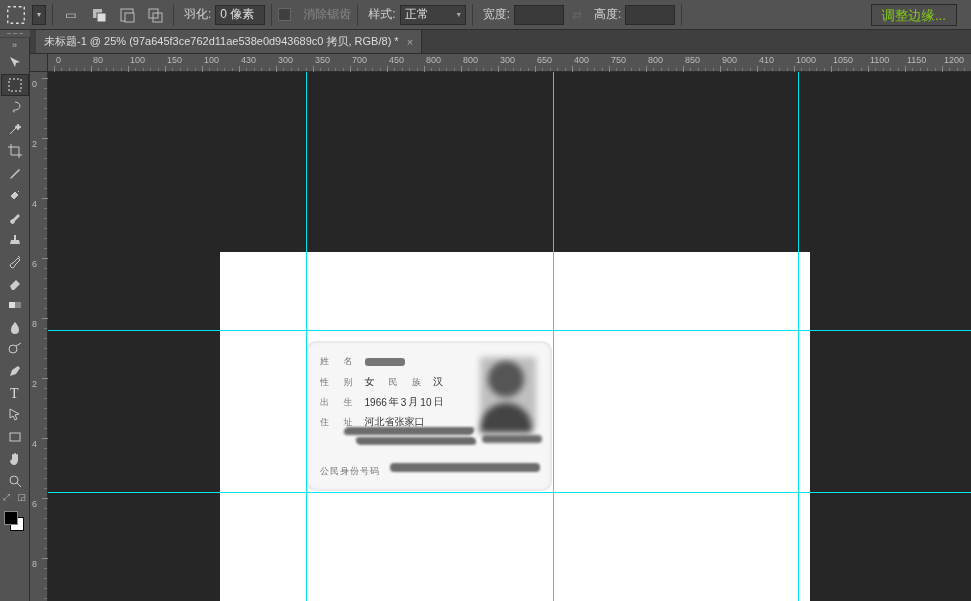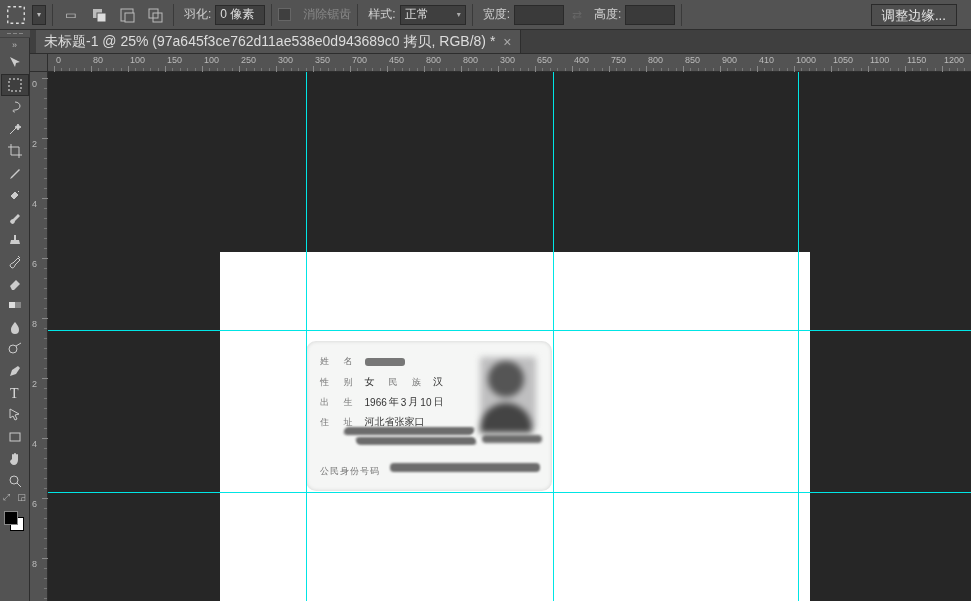--- a/index.html
+++ b/index.html
@@ -41,41 +41,41 @@
   .opt-select {
     background: #3f3f3f; border: 1px solid #2a2a2a;
     color: #ddd; height: 20px; width: 66px;
     display: flex; align-items: center; justify-content: space-between;
     padding: 0 4px;
   }
   .opt-select .arrow { font-size: 8px; color: #aaa; }
   .opt-swap { width: 18px; color: #666; text-align: center; }
   .opt-btn {
     background: #4e4e4e; border: 1px solid #2a2a2a;
-    color: #e5e5e5; padding: 2px 10px; height: 22px;
+    color: #84cc16; padding: 2px 10px; height: 22px;
     margin-left: auto; margin-right: 10px;
   }
   .dropdown-arrow {
     width:14px; height:20px; border:1px solid #2a2a2a; background:#3f3f3f;
     display:flex; align-items:center; justify-content:center;
   }
   .dropdown-arrow span{font-size:8px;color:#bbb;}
 
   
   .tab-bar {
     height: 24px;
     background: #3f3f3f;
     display: flex; align-items: stretch;
     border-bottom: 1px solid #2d2d2d;
     padding-left: 36px;
   }
   .tab {
     background: #535353; color: #ddd;
     padding: 4px 8px; display: flex; align-items: center;
-    font-size: 14px;
+    font-size: 11px;
     border-right: 1px solid #2d2d2d;
   }
   .tab .close { margin-left: 8px; color: #aaa; }
 
   
   .toolbox {
     position: absolute; left: 0; top: 30px;
     width: 30px; bottom: 0;
     background: #535353;
     border-right: 1px solid #2d2d2d;
@@ -389,21 +389,21 @@
       <div class="subtick" style="left: 139.2px;"></div>
       <div class="subtick" style="left: 146.6px;"></div>
       <div class="tick" style="left: 154px;">
         <span>100</span>
       </div>
       <div class="subtick" style="left: 161.4px;"></div>
       <div class="subtick" style="left: 168.8px;"></div>
       <div class="subtick" style="left: 176.2px;"></div>
       <div class="subtick" style="left: 183.6px;"></div>
       <div class="tick" style="left: 191px;">
-        <span>250</span>
+        <span>430</span>
       </div>
       <div class="subtick" style="left: 198.4px;"></div>
       <div class="subtick" style="left: 205.8px;"></div>
       <div class="subtick" style="left: 213.2px;"></div>
       <div class="subtick" style="left: 220.6px;"></div>
       <div class="tick" style="left: 228px;">
         <span>300</span>
       </div>
       <div class="subtick" style="left: 235.4px;"></div>
       <div class="subtick" style="left: 242.8px;"></div>

